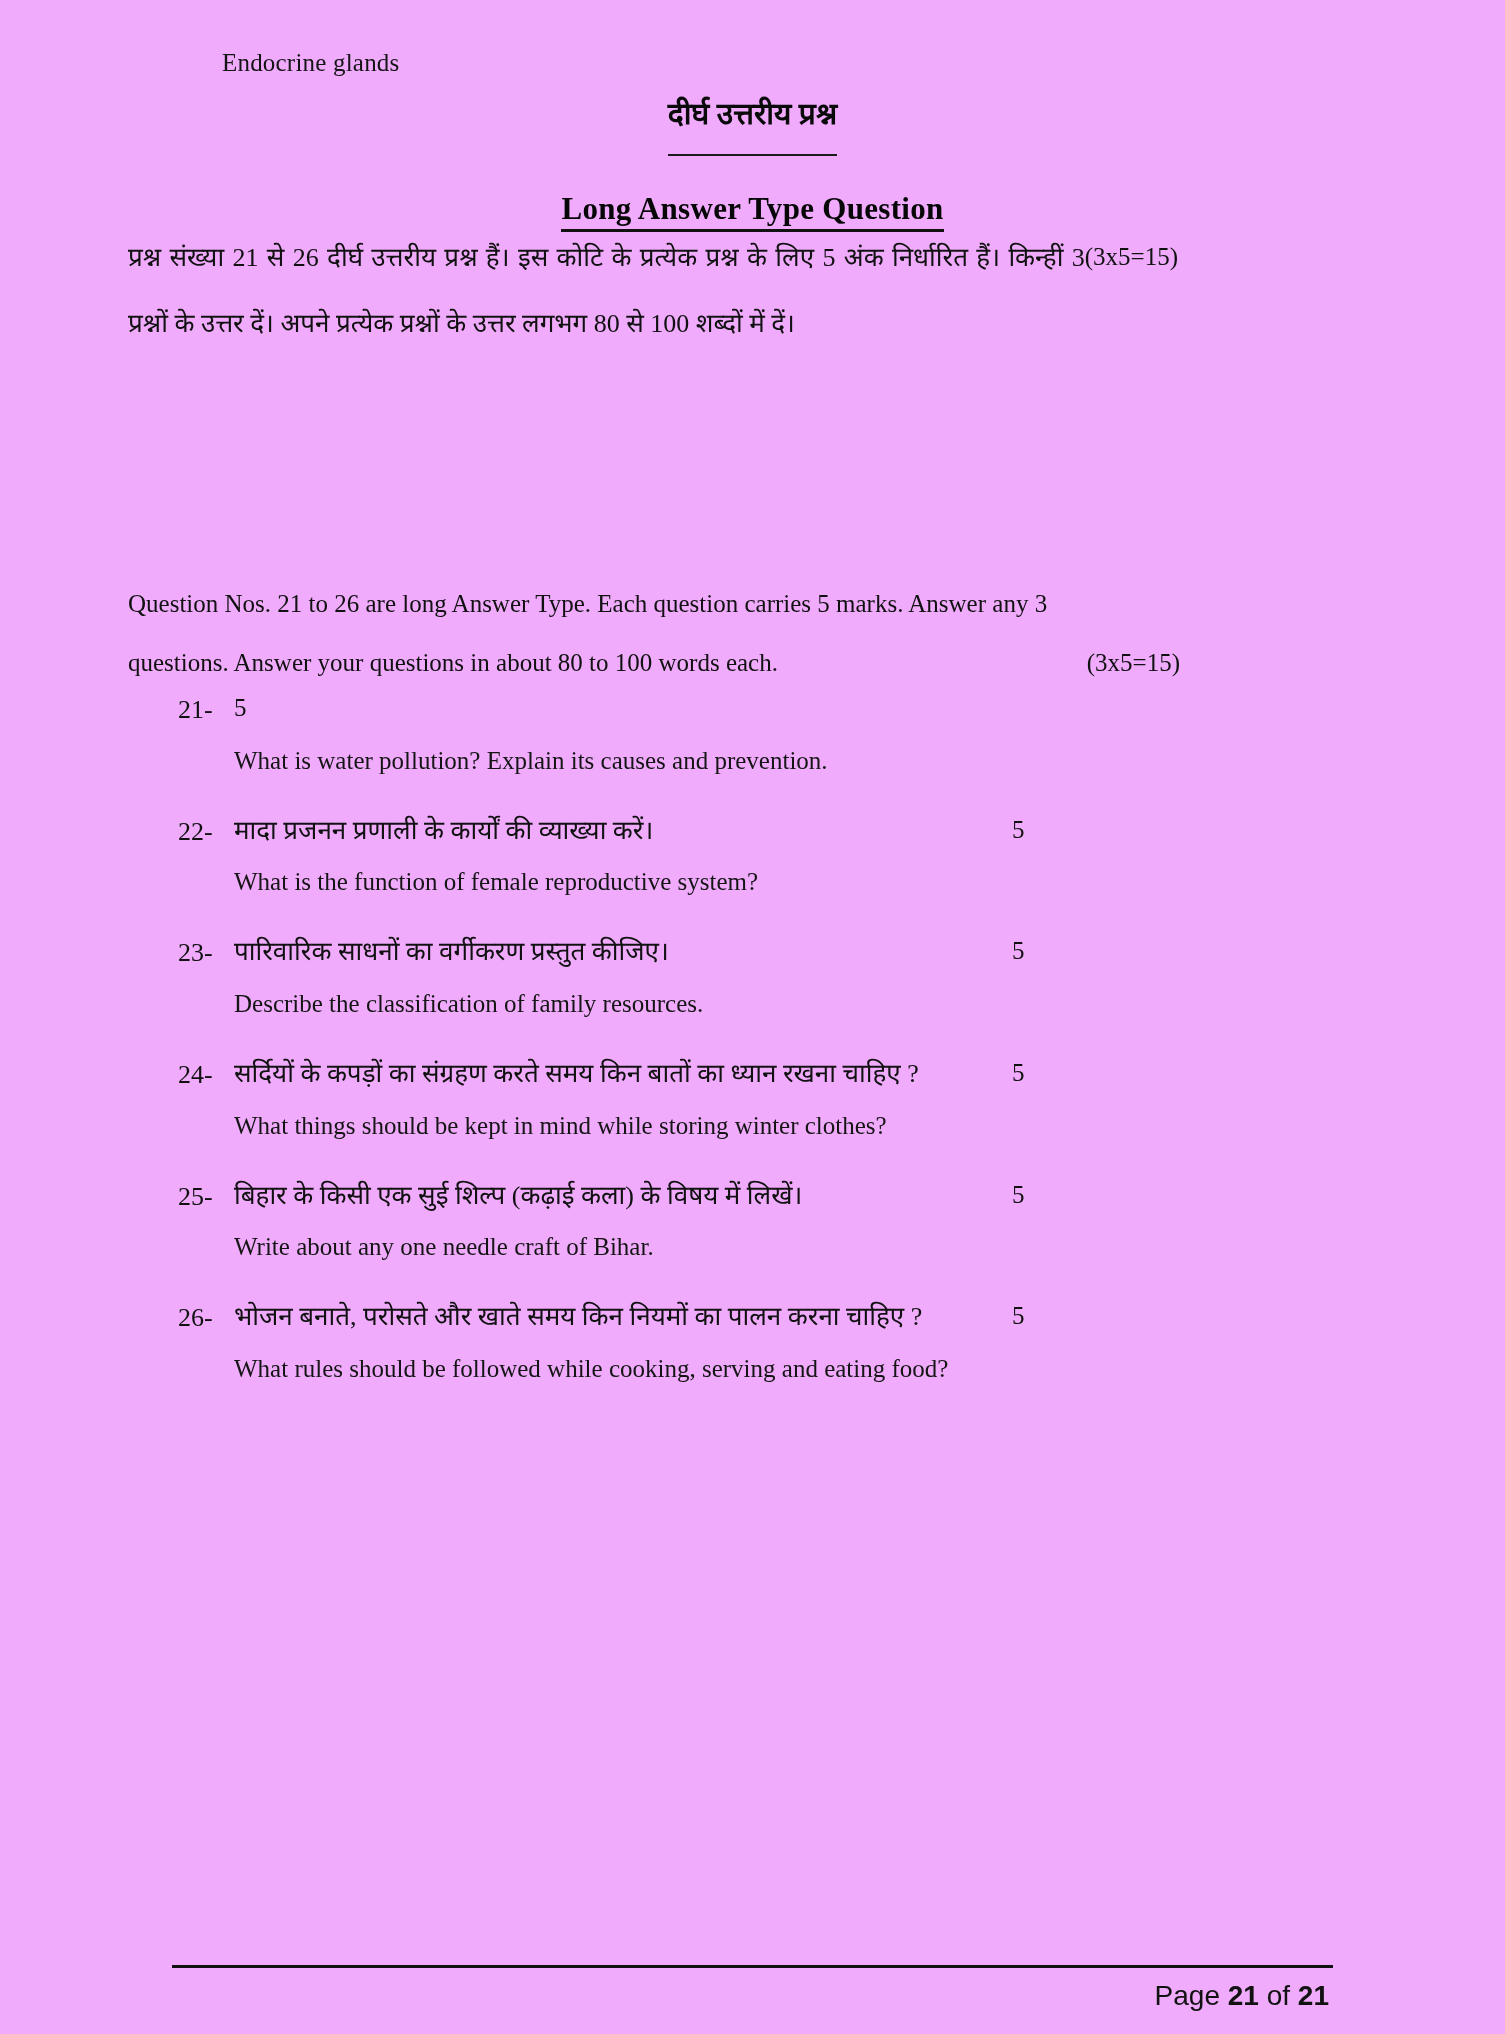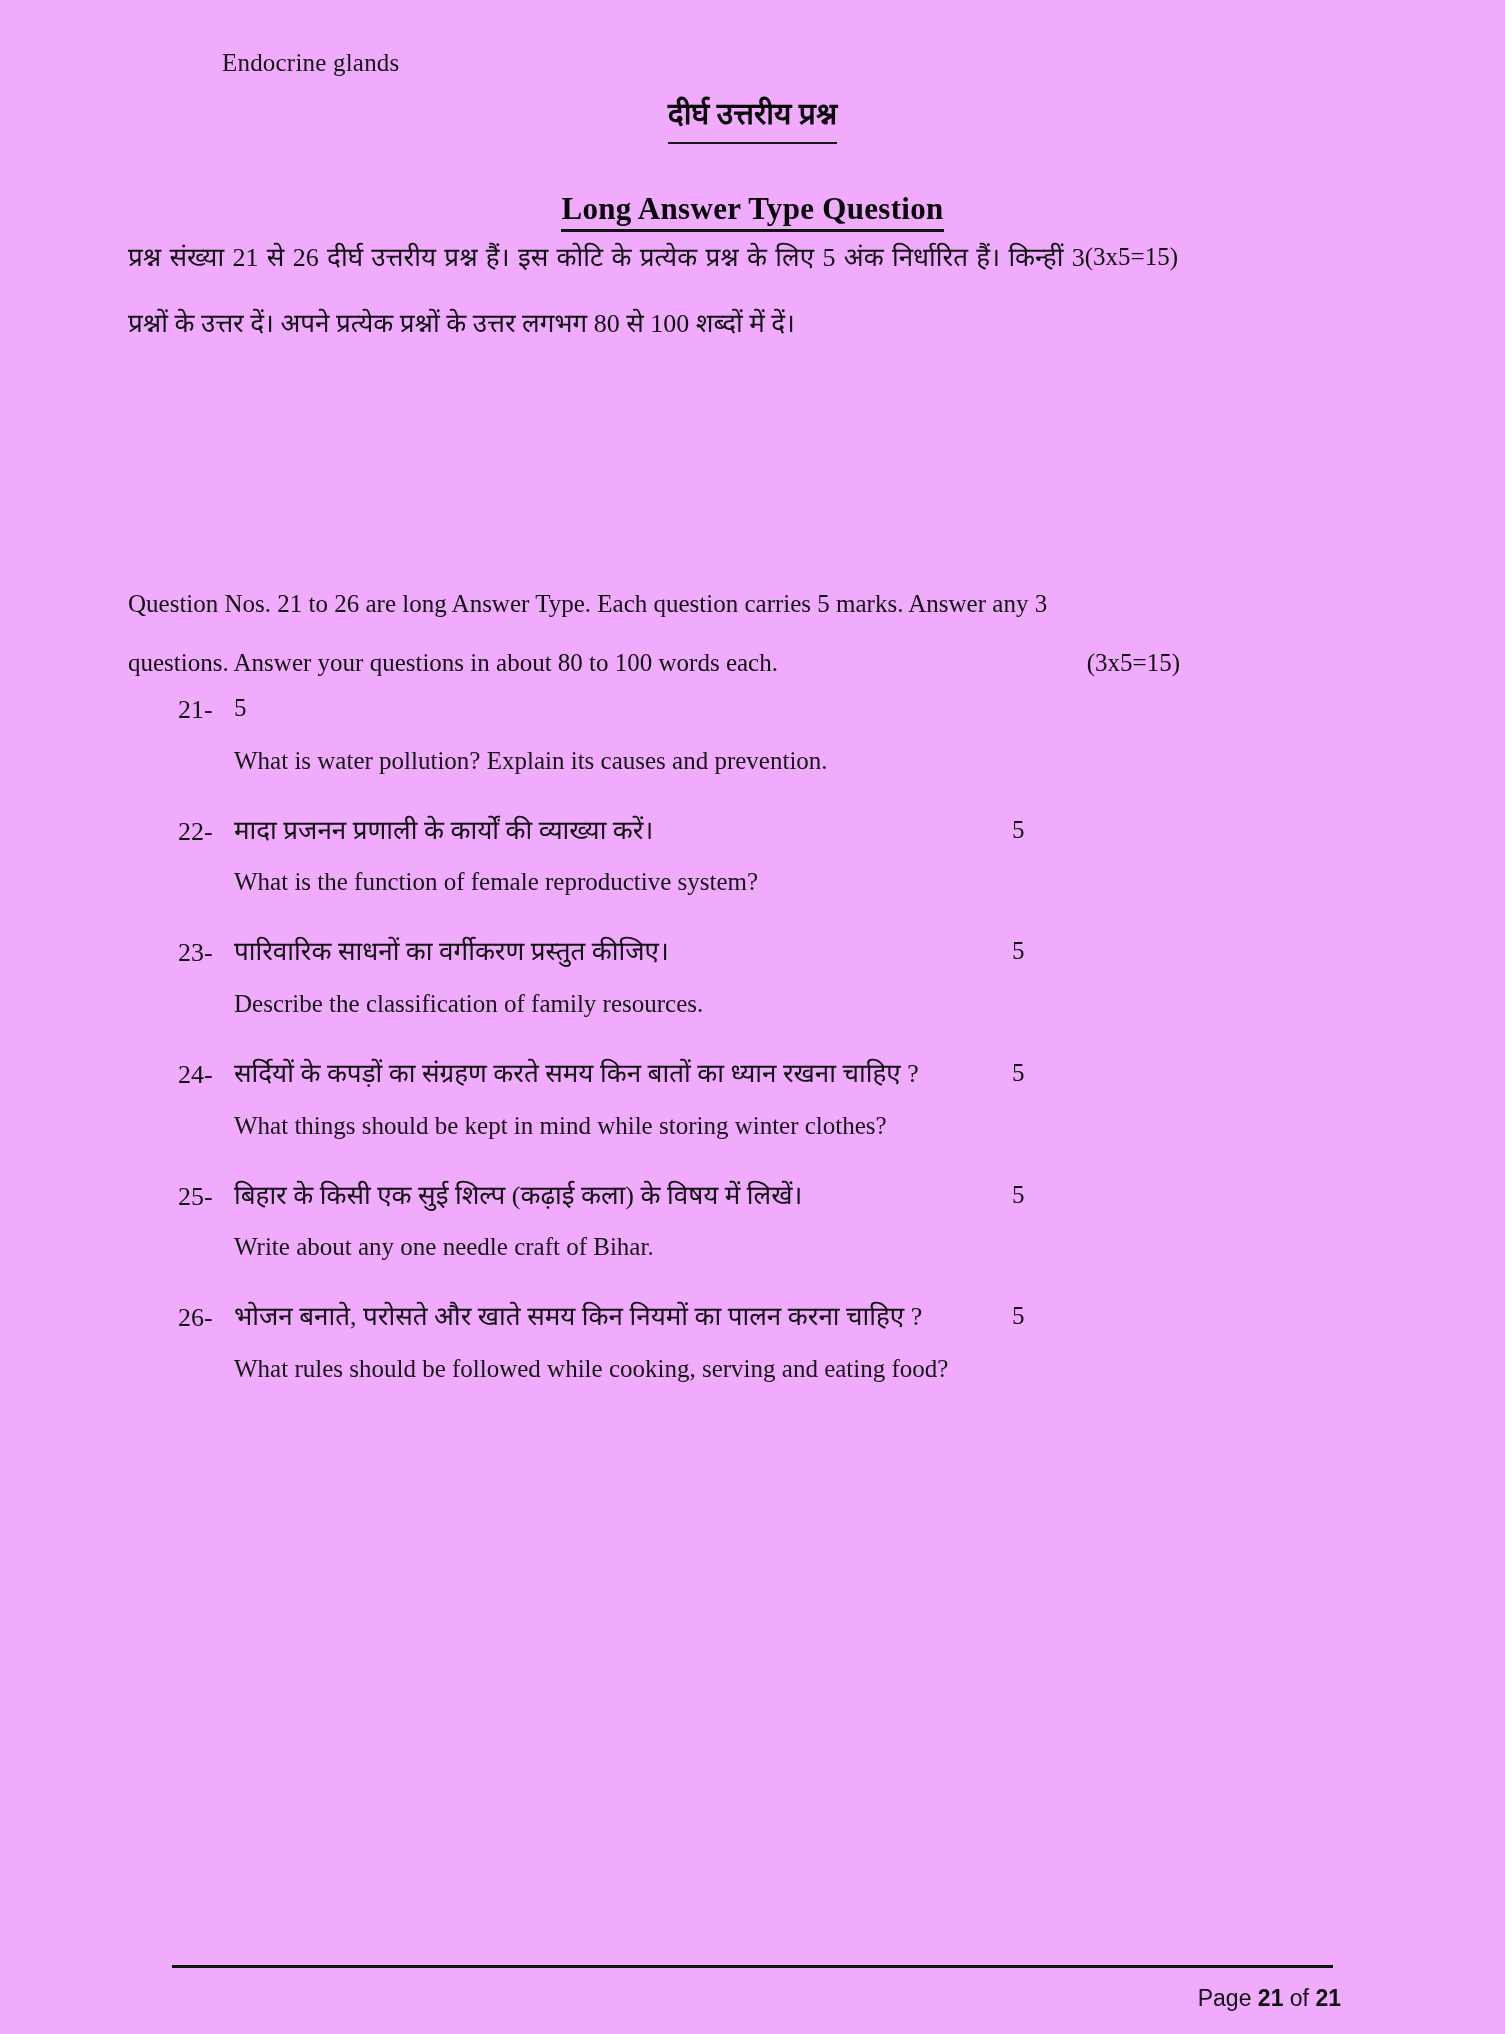--- a/index.html
+++ b/index.html
@@ -37,21 +37,21 @@
     right: 0;
     top: 92px;
     text-align: center;
     font-size: 30px;
     font-weight: 700;
     color: #0a0a0a;
   }
   .heading-hi .u {
     display: inline-block;
     border-bottom: 2px solid #1a1a1a;
-    padding-bottom: 9px;
+    padding-bottom: 21px;
   }
 
   .heading-en {
     position: absolute;
     left: 0;
     right: 0;
     top: 165px;
     text-align: center;
     font-size: 31px;
     font-weight: 700;
@@ -151,23 +151,23 @@
   
   .footer-rule {
     position: absolute;
     left: 172px;
     right: 172px;
     bottom: 66px;
     border-top: 3px solid #111111;
   }
   .footer-text {
     position: absolute;
-    right: 164px;
+    right: 176px;
     bottom: 22px;
-    font-size: 23px;
+    font-size: 28px;
     color: #121212;
     font-family: "Liberation Sans", sans-serif;
   }
   .footer-text .pg-label { font-weight: 400; }
   .footer-text .pg-num { font-weight: 700; }
 </style>
 </head>
 <body>
 
 <div class="page">

